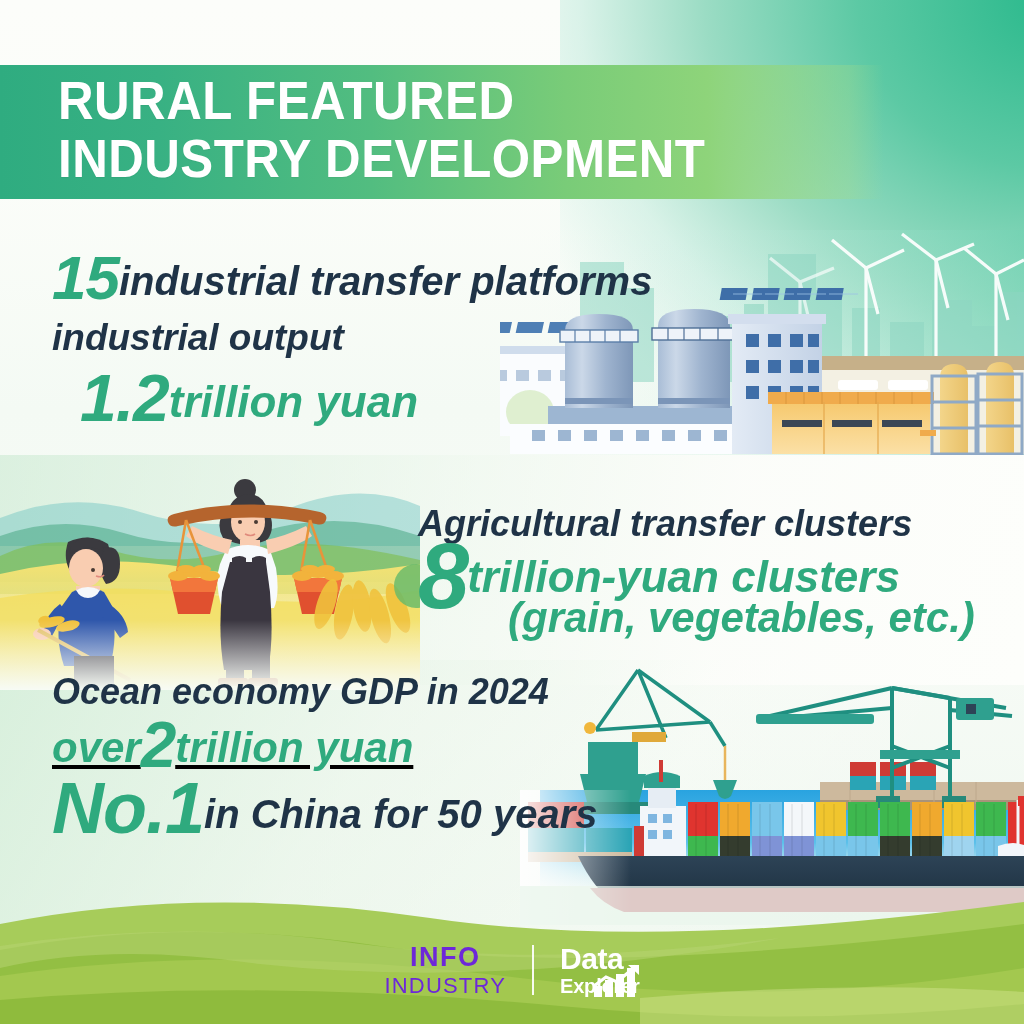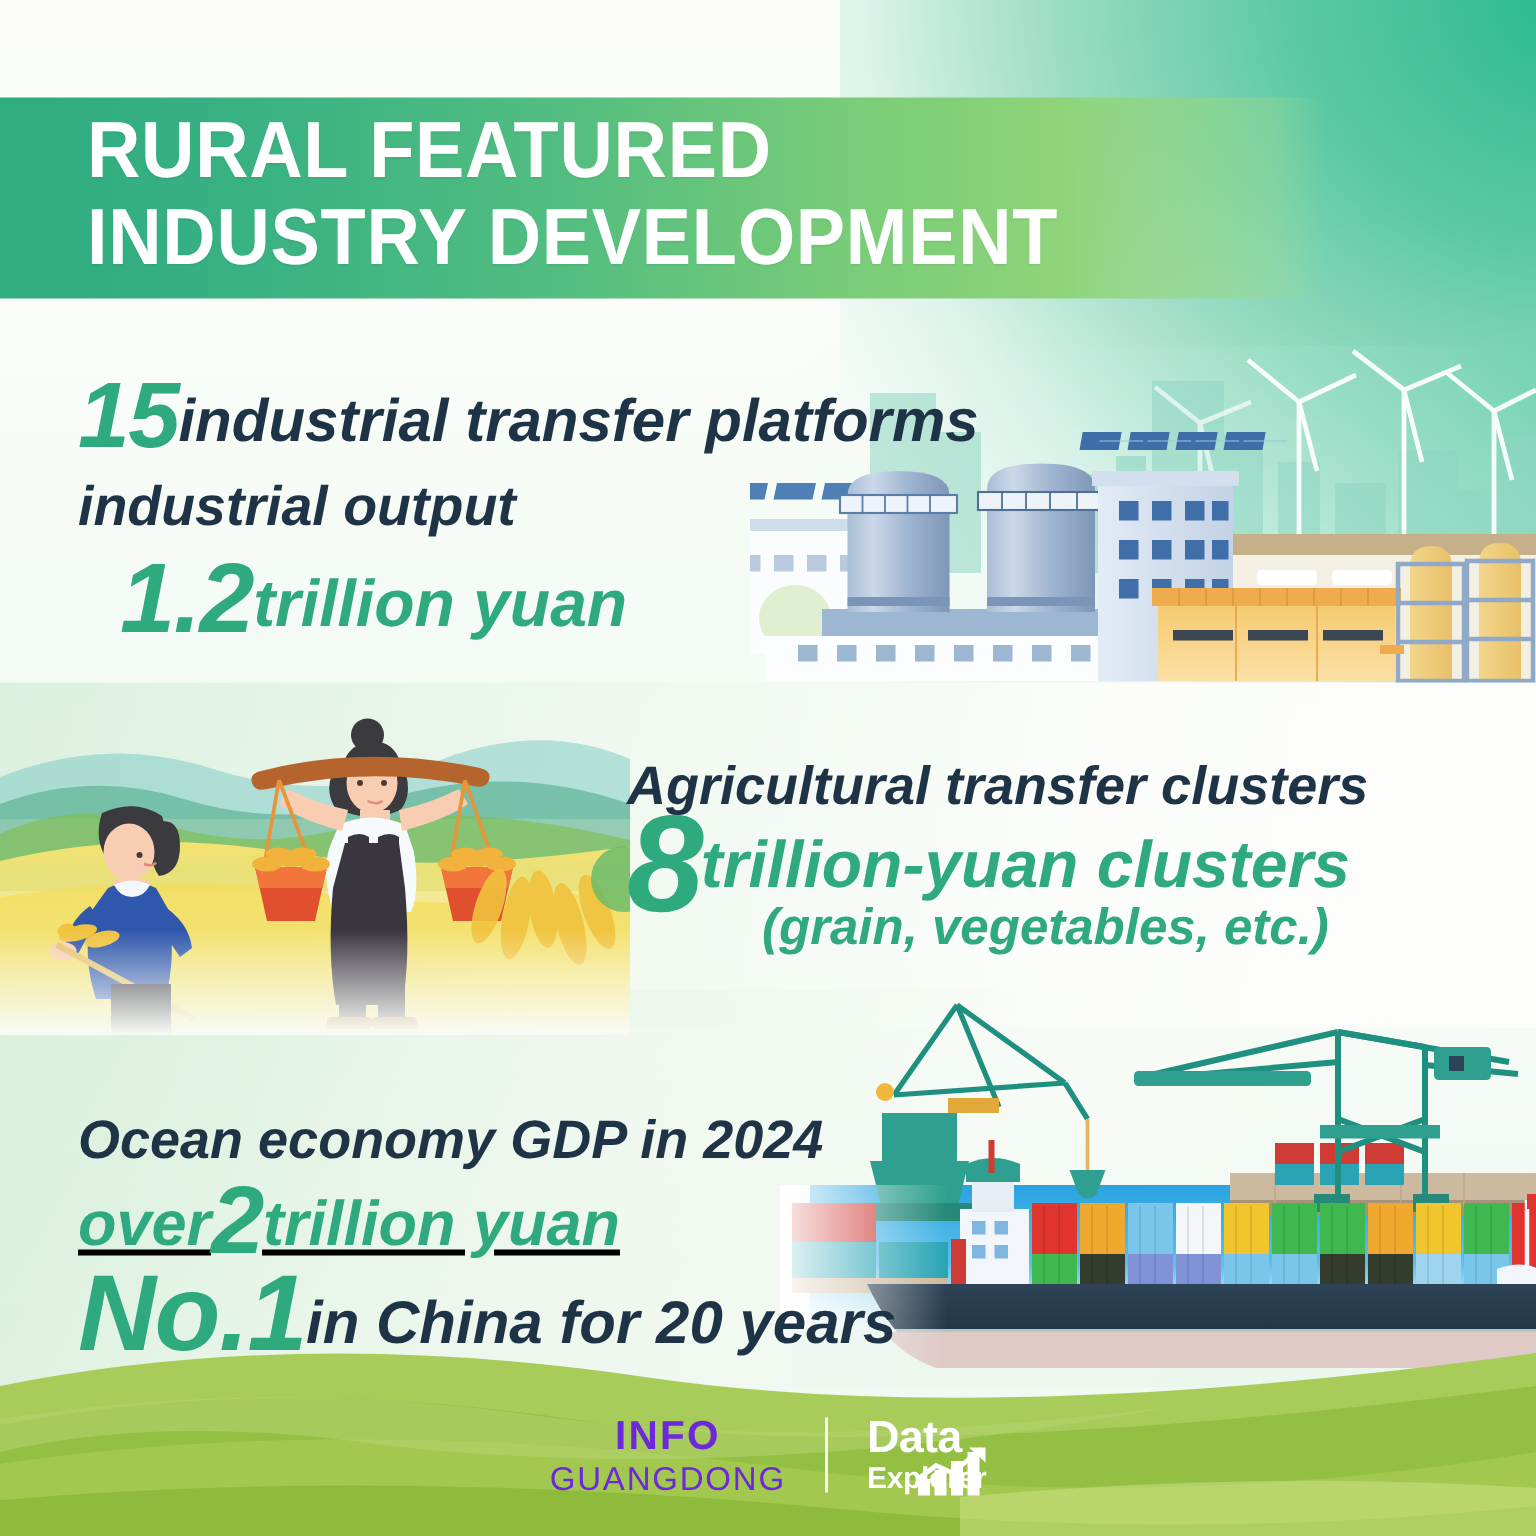--- a/index.html
+++ b/index.html
@@ -39,23 +39,23 @@
   #blk1 .l1{font-size:40px;line-height:60px;text-align:right;}
   #blk1 .l1 .n{font-size:62px;vertical-align:-4px;letter-spacing:-1px;}
   #blk1 .l2{font-size:37px;line-height:54px;}
   #blk1 .l3{font-size:44px;line-height:66px;margin-left:28px;}
   #blk1 .l3 .n{font-size:66px;vertical-align:-4px;letter-spacing:-1px;}
 
   #blk2{left:418px;top:500px;}
   #blk2 .l1{font-size:36px;line-height:48px;}
   #blk2 .l2{font-size:44px;line-height:48px;margin-top:4px;}
   #blk2 .l2 .n{font-size:92px;vertical-align:-16px;letter-spacing:-2px;}
-  #blk2 .l3{font-size:34px;line-height:42px;margin-left:90px;margin-top:-4px;}
-
-  #blk3{left:52px;top:736px;}
+  #blk2 .l3{font-size:42px;line-height:42px;margin-left:90px;margin-top:-4px;}
+
+  #blk3{left:52px;top:668px;}
   #blk3 .l1{font-size:36px;line-height:48px;}
   #blk3 .l2{font-size:42px;line-height:58px;text-decoration:underline;}
   #blk3 .l2 .n{font-size:64px;vertical-align:-5px;letter-spacing:-1px;}
   #blk3 .l3{font-size:40px;line-height:62px;}
   #blk3 .l3 .n{font-size:72px;vertical-align:-5px;letter-spacing:-1px;}
 
   
   .illu{position:absolute;}
   #industry{left:500px;top:230px;width:524px;height:225px;overflow:hidden;}
   #farm{left:0;top:470px;width:420px;height:220px;overflow:hidden;}
@@ -591,27 +591,27 @@
 
   <div class="stat" id="blk2">
     <div class="l1 nav nowrap">Agricultural transfer clusters</div>
     <div class="l2 nowrap"><span class="n num">8</span><span class="grn">trillion-yuan clusters</span></div>
     <div class="l3 grn nowrap">(grain, vegetables, etc.)</div>
   </div>
 
   <div class="stat" id="blk3">
     <div class="l1 nav nowrap">Ocean economy GDP in 2024</div>
     <div class="l2 nowrap"><span class="grn">over</span><span class="n num">2</span><span class="grn">trillion yuan</span></div>
-    <div class="l3 nowrap"><span class="n num">No.1</span><span class="nav">in China for 20 years</span></div>
+    <div class="l3 nowrap"><span class="n num">No.1</span><span class="nav">in China for 50 years</span></div>
   </div>
 
   <div class="footer">
     <div class="info-logo">
       <div class="a">INFO</div>
-      <div class="b">GUANGDONG</div>
+      <div class="b">INDUSTRY</div>
     </div>
     <div class="divider"></div>
     <div class="de-logo">
       <div class="a">Data</div>
       <div class="b">Explorer</div>
       <svg class="de-icon" width="52" height="34" viewBox="0 0 52 34">
         <rect x="2" y="22" width="8" height="11" fill="#ffffff"></rect>
         <rect x="13" y="16" width="8" height="17" fill="#ffffff"></rect>
         <rect x="24" y="10" width="8" height="23" fill="#ffffff"></rect>
         <rect x="35" y="4" width="8" height="29" fill="#ffffff"></rect>

